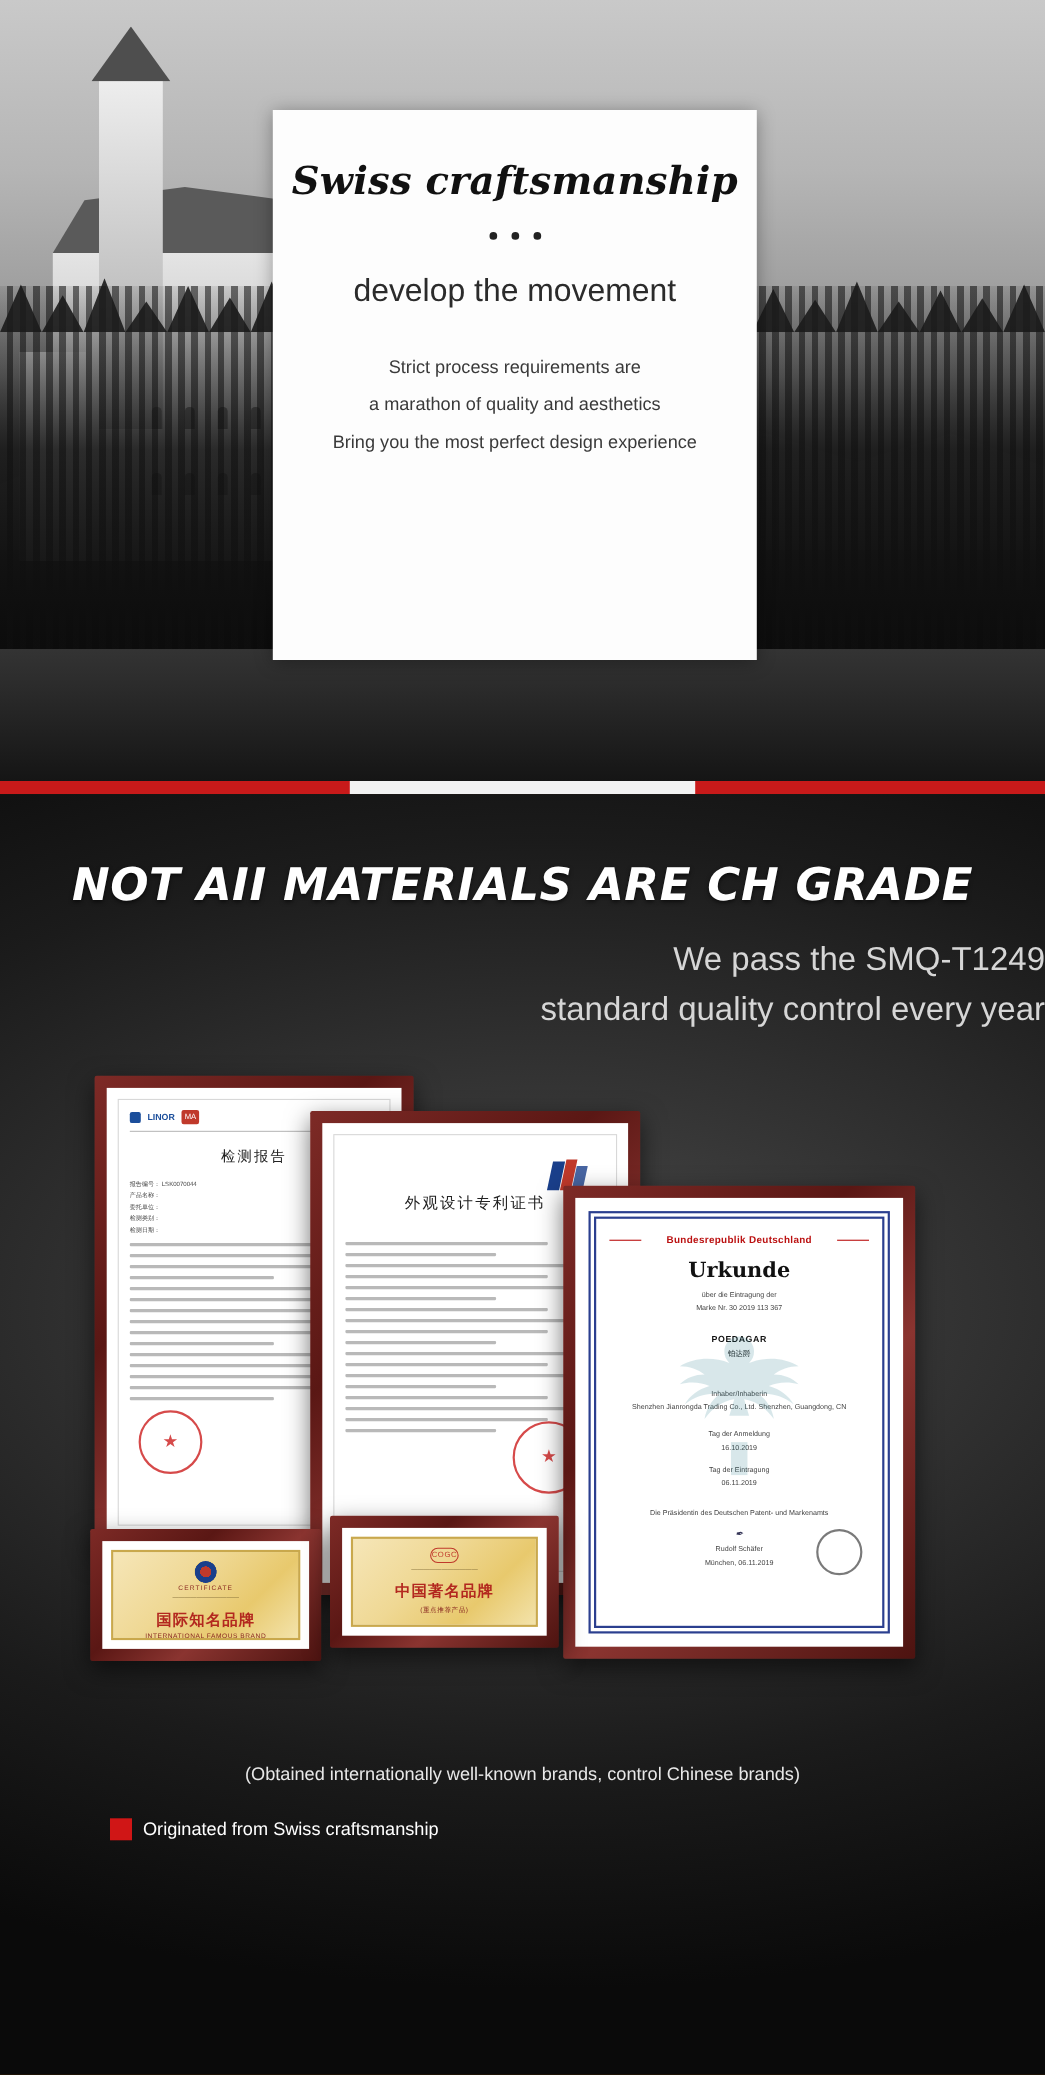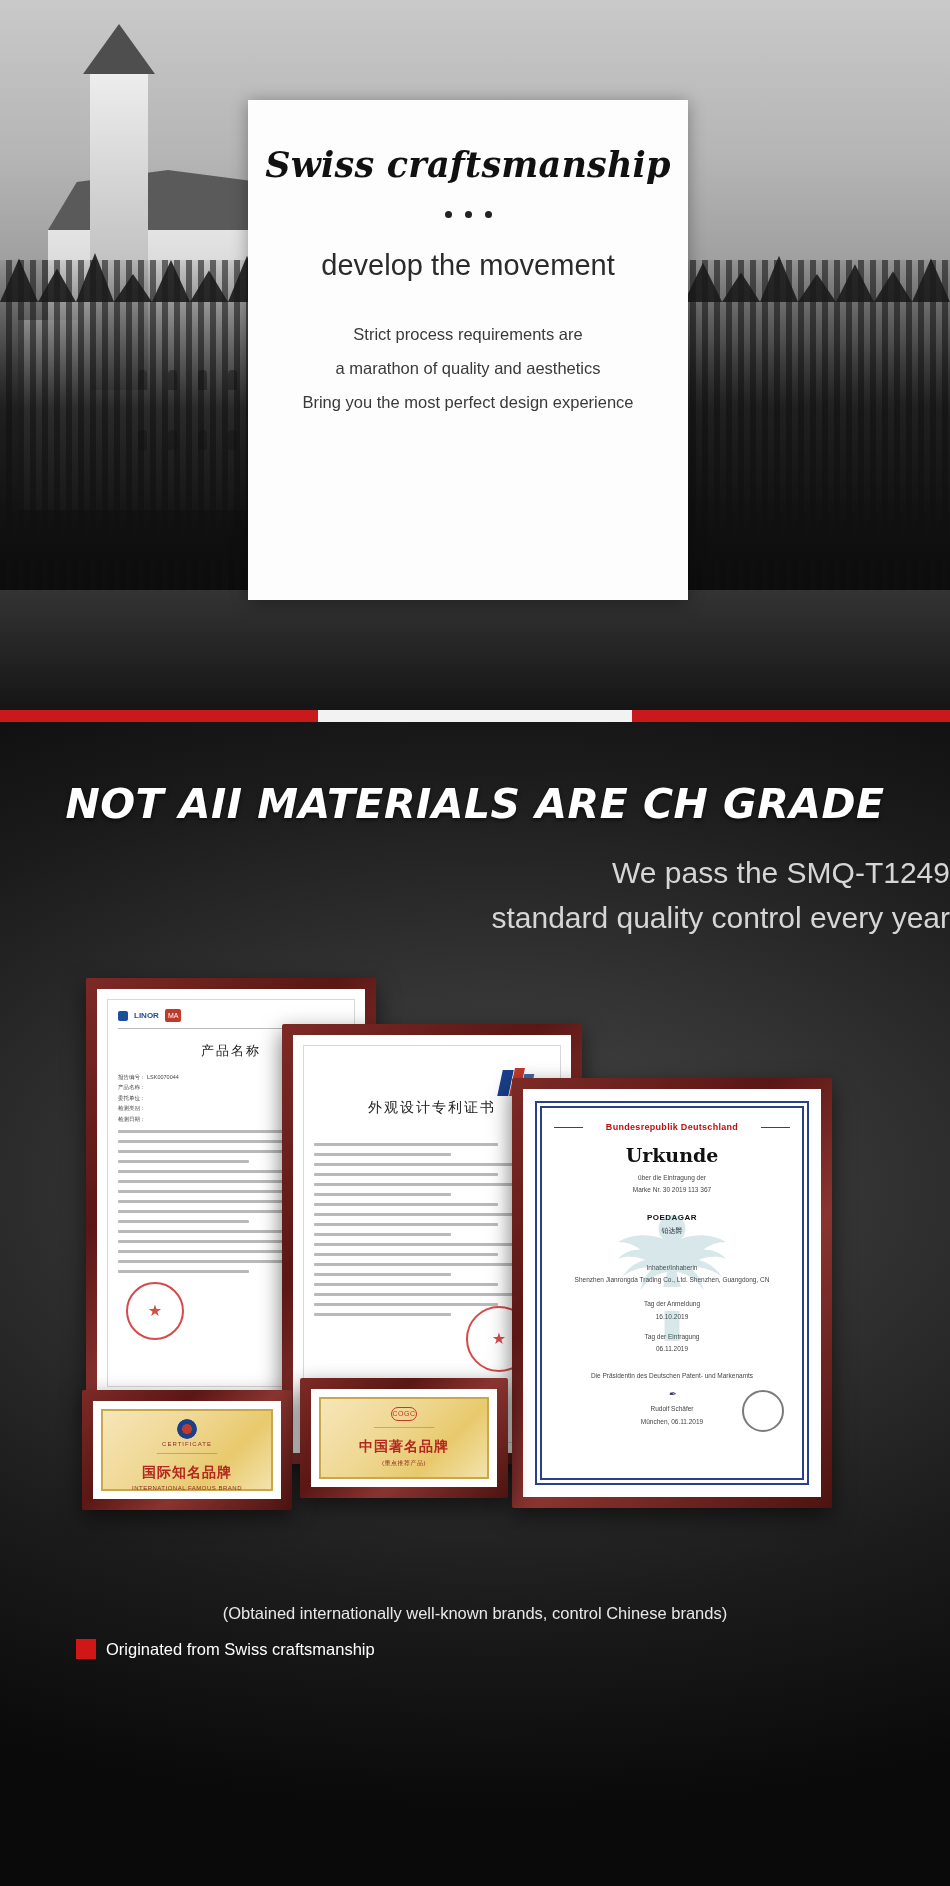--- a/index.html
+++ b/index.html
@@ -181,21 +181,21 @@
   }
   .frame .inner {
     width: 100%; height: 100%;
     background: #fff;
     position: relative;
     overflow: hidden;
   }
   
   .f1 { left: 86px; top: 0; width: 290px; height: 430px; z-index: 1; }
   
-  .f2 { left: 282px; top: 46px; width: 300px; height: 440px; z-index: 2; }
+  .f2 { left: 282px; top: 32px; width: 300px; height: 440px; z-index: 2; }
   
   .f3 { left: 512px; top: 100px; width: 320px; height: 430px; z-index: 3; }
   
   .p1 { left: 82px; top: 412px; width: 210px; height: 120px; z-index: 4; }
   .p2 { left: 300px; top: 400px; width: 208px; height: 120px; z-index: 5; }
 
   .doc {
     position: absolute; inset: 10px;
     background: #fff;
     border: 1px solid #d8d8d8;
@@ -292,23 +292,23 @@
   }
 
   
   .caption {
     margin-top: 6px;
     text-align: center;
     color: #e8e8e8;
     font-size: 16.5px;
   }
   .origin {
-    margin-top: 16px;
+    margin-top: 30px;
     display: flex; align-items: center; gap: 10px;
-    padding-left: 76px;
+    padding-left: 100px;
   }
   .origin .sq { width: 20px; height: 20px; background: #d01616; display: block; }
   .origin span.txt { color: #fff; font-size: 16.5px; }
 </style>
 </head>
 <body>
 
 <div class="page">
 
   <div class="hero">
@@ -363,21 +363,21 @@
     <div class="certs">
 
       <div class="frame f1">
         <div class="inner">
           <div class="doc">
             <div class="brandrow">
               <span class="logo"></span>
               <span class="bn">LINOR</span>
               <span class="ma">MA</span>
             </div>
-            <div class="dtitle">产品名称</div>
+            <div class="dtitle">检测报告</div>
             <div style="font-size:5.5px;color:#444">
               <span>报告编号：</span>
               <span>LSK0070044</span>
             </div>
             <div style="font-size:5.5px;color:#444">产品名称：</div>
             <div style="font-size:5.5px;color:#444">委托单位：</div>
             <div style="font-size:5.5px;color:#444">检测类别：</div>
             <div style="font-size:5.5px;color:#444">检测日期：</div>
             <div class="lines">
               <i class="l"></i>

